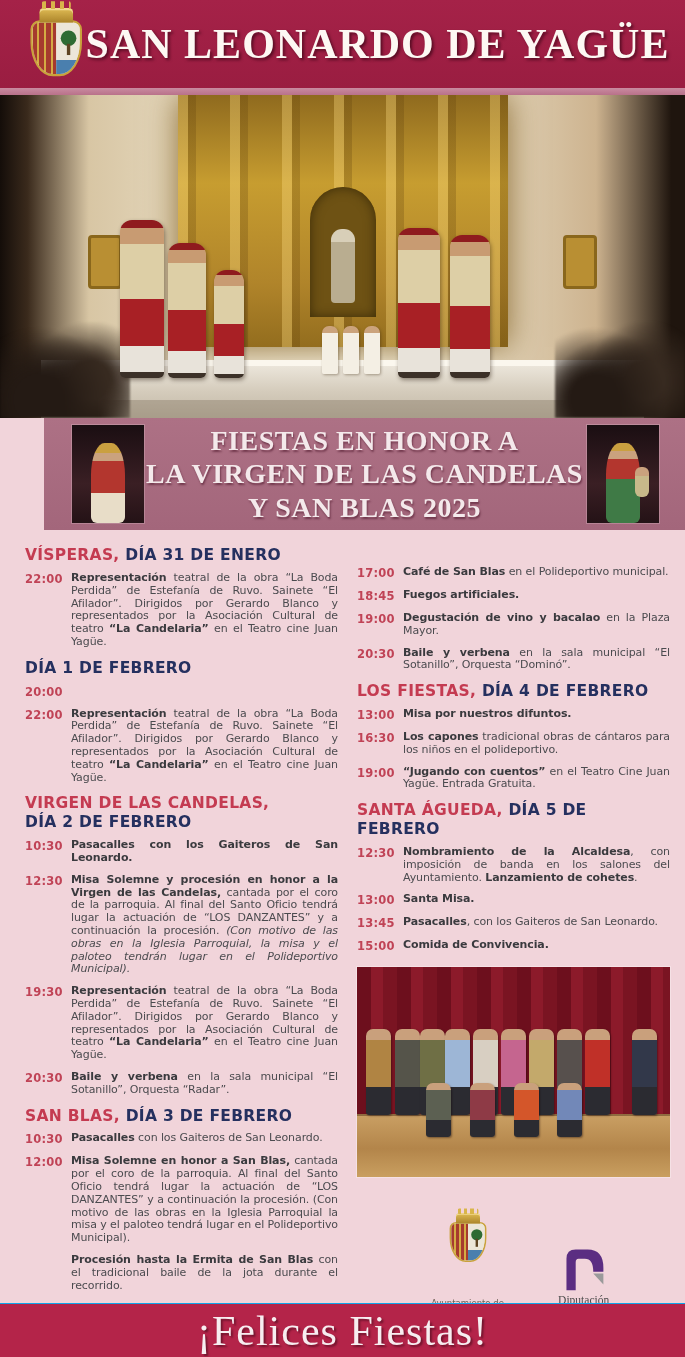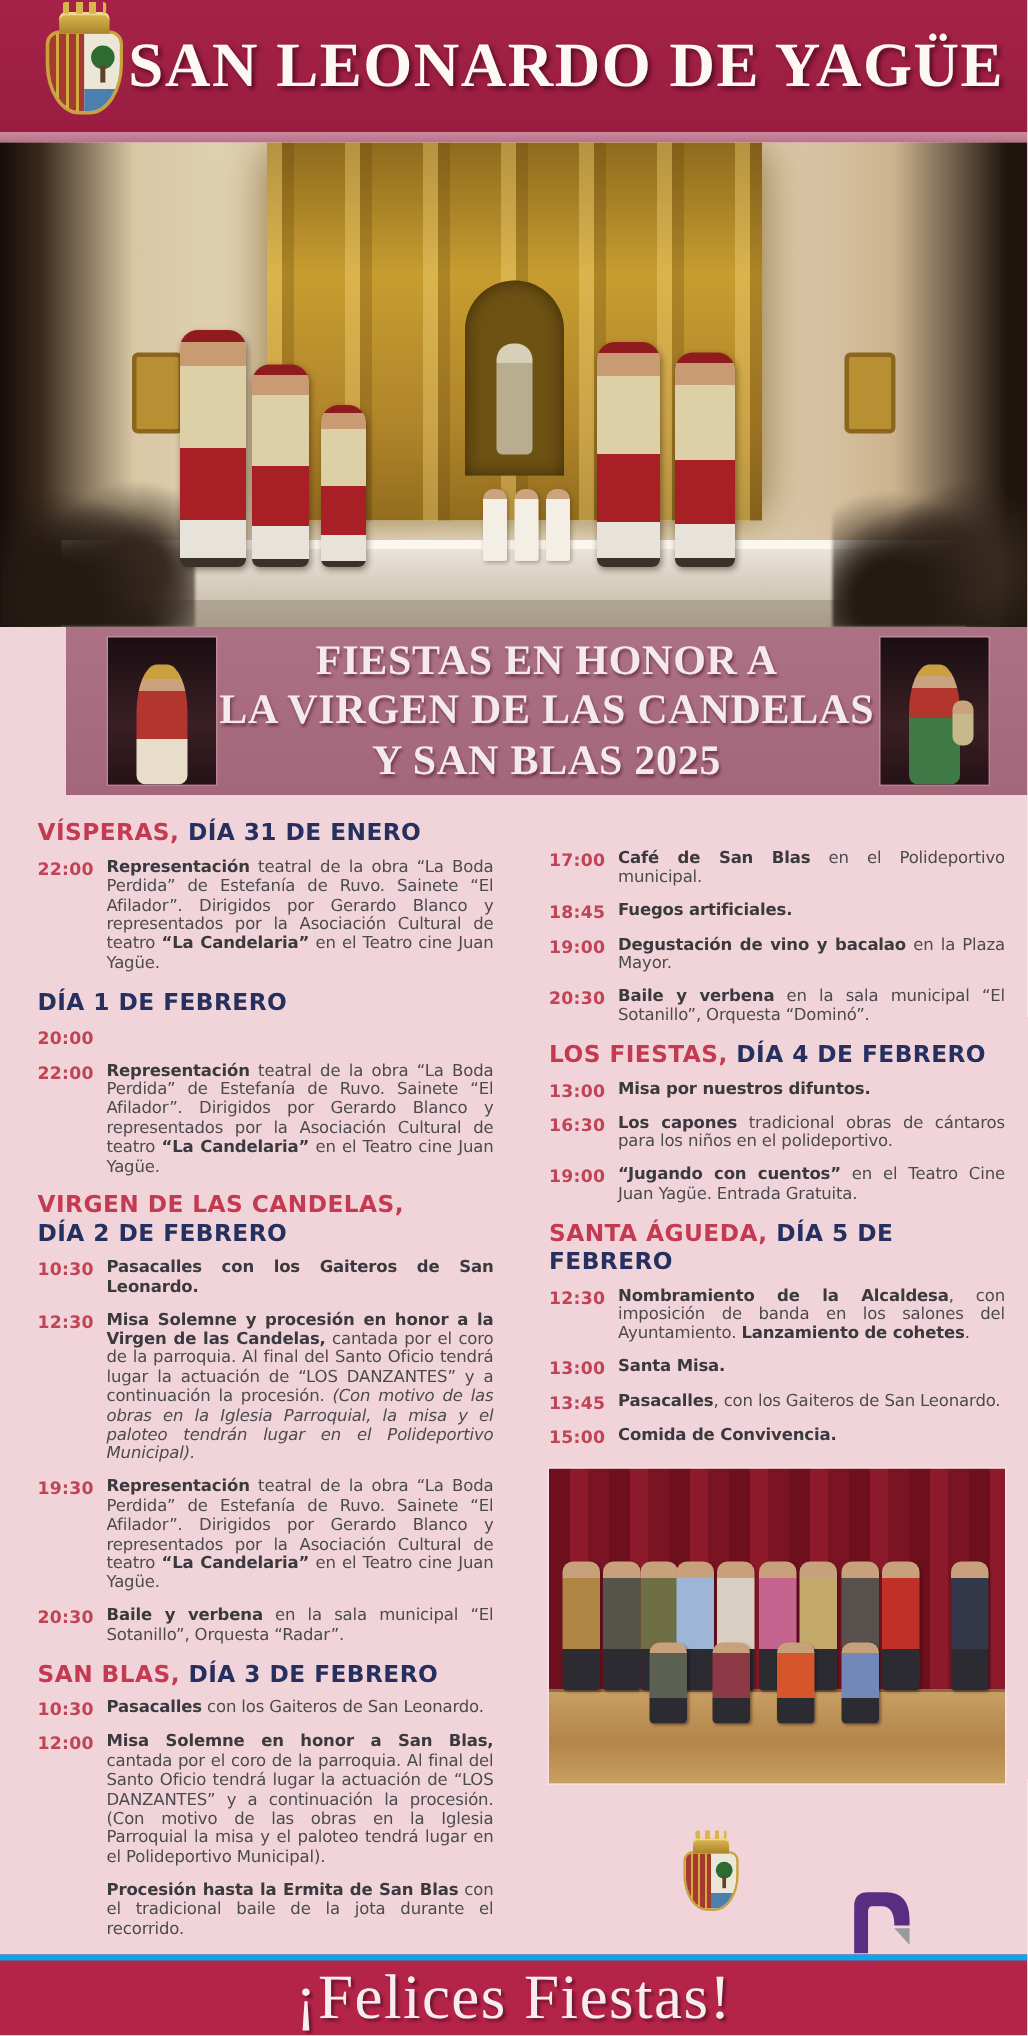--- a/index.html
+++ b/index.html
@@ -70,21 +70,21 @@
     background: linear-gradient(180deg,#1a0e12,#3a1f24 60%,#241216); box-shadow: 0 0 0 1px rgba(240,220,225,.25); }
   .statue.left { left: 28px; } .statue.right { right: 26px; }
   .statue .fig { position: absolute; left: 50%; transform: translateX(-50%); bottom: 0; width: 34px; height: 80px;
     border-radius: 40% 40% 6px 6px; }
   .statue.left .fig { background: linear-gradient(180deg,#caa040 0 12%,#caa27e 12% 22%,#b3362e 22% 62%,#e8ddc8 62%); }
   .statue.right .fig { background: linear-gradient(180deg,#caa040 0 10%,#caa27e 10% 20%,#b3362e 20% 45%,#3f7a46 45%); }
   .statue.right .fig::after { content:""; position:absolute; right:-9px; top:24px; width:14px; height:30px;
     background: linear-gradient(180deg,#caa27e 0 30%,#c8b98a 30%); border-radius: 6px; }
 
   
-  .content { display: flex; gap: 37px; padding: 6px 15px 0 25px; height: 773px; overflow: hidden; }
+  .content { display: flex; gap: 19px; padding: 6px 15px 0 25px; height: 773px; overflow: hidden; }
   .col { flex: 1; min-width: 0; }
   .col-right .sections { margin-top: 30px; }
   .sec-h { font-size: 15.5px; font-weight: 700; letter-spacing: .3px; margin: 10px 0 7px; line-height: 1.22; }
   .sec-h .h-red { color: #c43b51; } .sec-h .h-navy { color: #25305f; }
   .sec-h.stack span { display: block; }
   .event { display: flex; margin-bottom: 9px; }
   .etime { flex: 0 0 46px; font-size: 11.5px; font-weight: 700; color: #c04356; letter-spacing: .2px; }
   .etext { flex: 1; font-size: 11px; line-height: 12.8px; color: #4b4b4f; text-align: justify; letter-spacing: -.1px; }
   .etext .seg-b { font-weight: 700; color: #3a3a3e; }
   .etext .seg-i { font-style: italic; }
@@ -101,21 +101,21 @@
   
   .logos { display: flex; justify-content: space-evenly; align-items: flex-end; margin-top: 24px; padding: 0 20px; }
   .logo { text-align: center; }
   .logo .crest { margin: 0 auto 4px; transform: scale(.8); transform-origin: bottom center; }
   .logo-cap { font-size: 8.5px; color: #6d5f55; line-height: 1.3; margin-top: 36px; }
   .dip-cap { font-family: "Liberation Serif", serif; font-size: 11.5px; color: #4a4a4a; line-height: 1.15; text-align: left; }
   .dip-svg { display: block; margin: 0 auto 2px; }
 
   
   .footer { position: absolute; bottom: 0; left: 0; right: 0; height: 54px; background: #b42449;
-    border-top: 4px solid #0ea5e9; display: flex; align-items: center; justify-content: center; }
+    border-top: 1px solid #0ea5e9; display: flex; align-items: center; justify-content: center; }
   .footer div { font-family: "Liberation Serif", serif; font-size: 42px; color: #f7edf0;
     text-shadow: 2px 2px 2px rgba(50,5,20,.5); letter-spacing: 1px; }
 </style>
 </head>
 <body>
 
 <div class="poster">
 
   <div class="hdr">
     <div class="crest">

